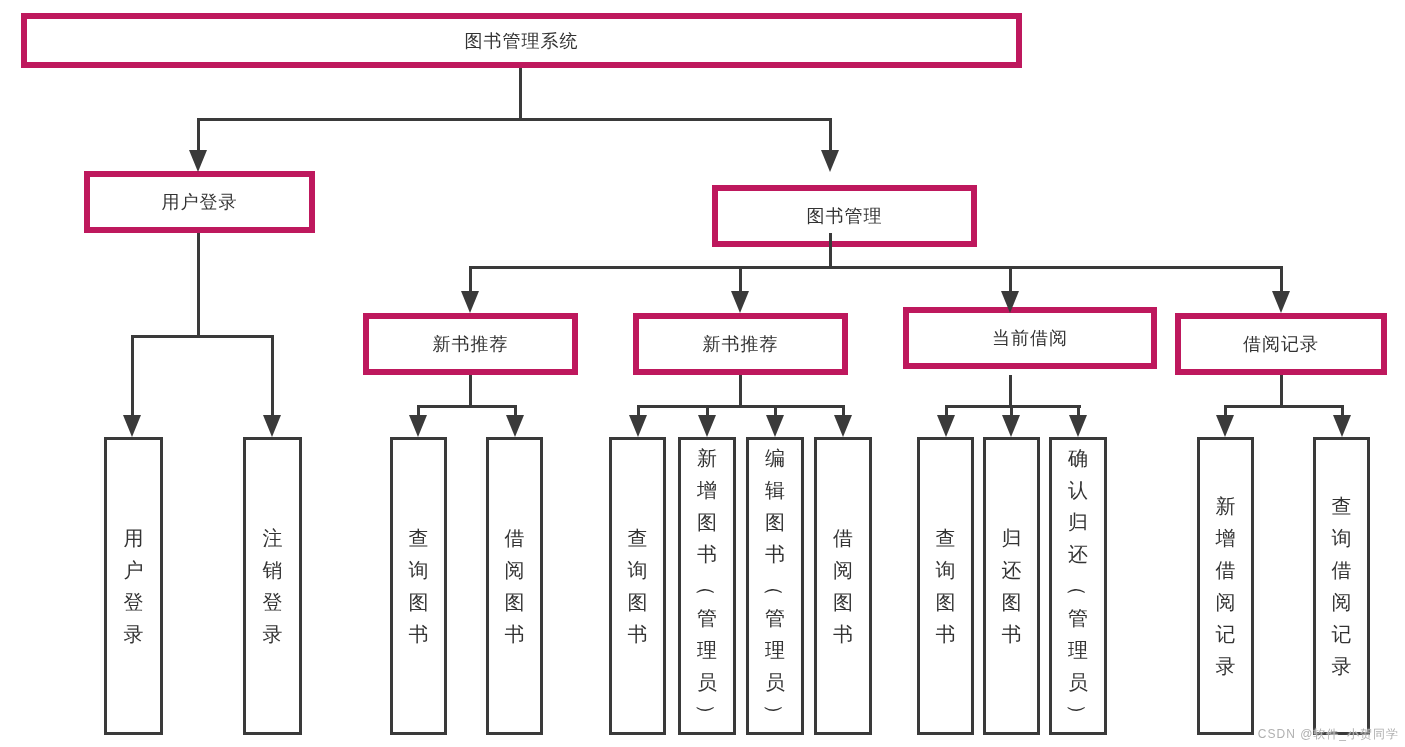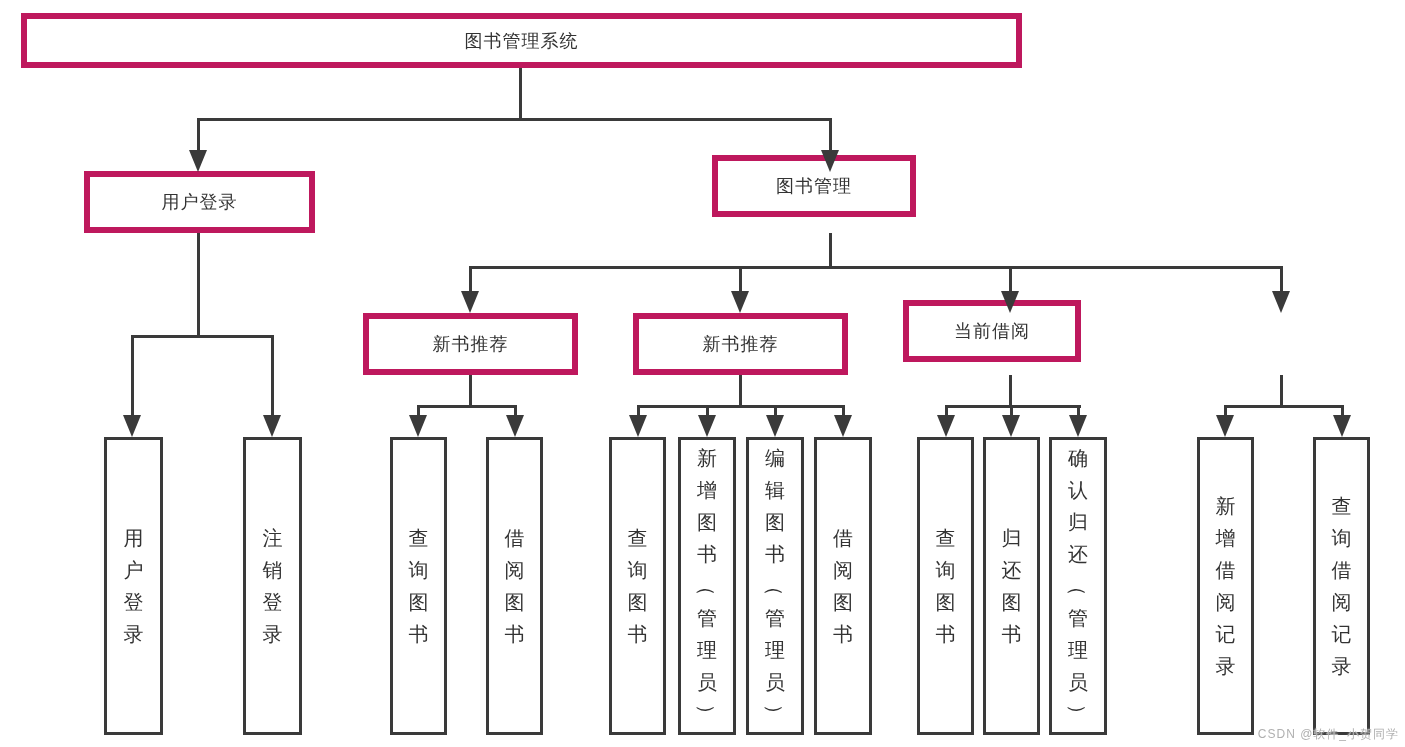--- a/index.html
+++ b/index.html
@@ -33,25 +33,26 @@
   }
 </style>
 </head>
 <body>
 
 <div id="canvas">
 
   <div class="box" style="left:21px;top:13px;width:1001px;height:55px">图书管理系统</div>
 
   <div class="box" style="left:84px;top:171px;width:231px;height:62px">用户登录</div>
-  <div class="box" style="left:712px;top:155px;width:204px;height:62px">图书管理</div>
+  <div class="box" style="left:712px;top:185px;width:265px;height:62px">图书管理</div>
 
   <div class="box" style="left:363px;top:313px;width:215px;height:62px">新书推荐</div>
   <div class="box" style="left:633px;top:313px;width:215px;height:62px">新书推荐</div>
-  <div class="box" style="left:903px;top:300px;width:178px;height:62px">当前借阅</div>
+  <div class="box" style="left:903px;top:307px;width:254px;height:62px">当前借阅</div>
+  <div class="box" style="left:1175px;top:313px;width:212px;height:62px">借阅记录</div>
 
   <div class="vbox" style="left:104px;top:437px;width:59px;height:298px">
     <div class="vtext">
         <span class="vch">用</span>
         <span class="vch">户</span>
         <span class="vch">登</span>
         <span class="vch">录</span>
       </div>
   </div>
   <div class="vbox" style="left:243px;top:437px;width:59px;height:298px">

